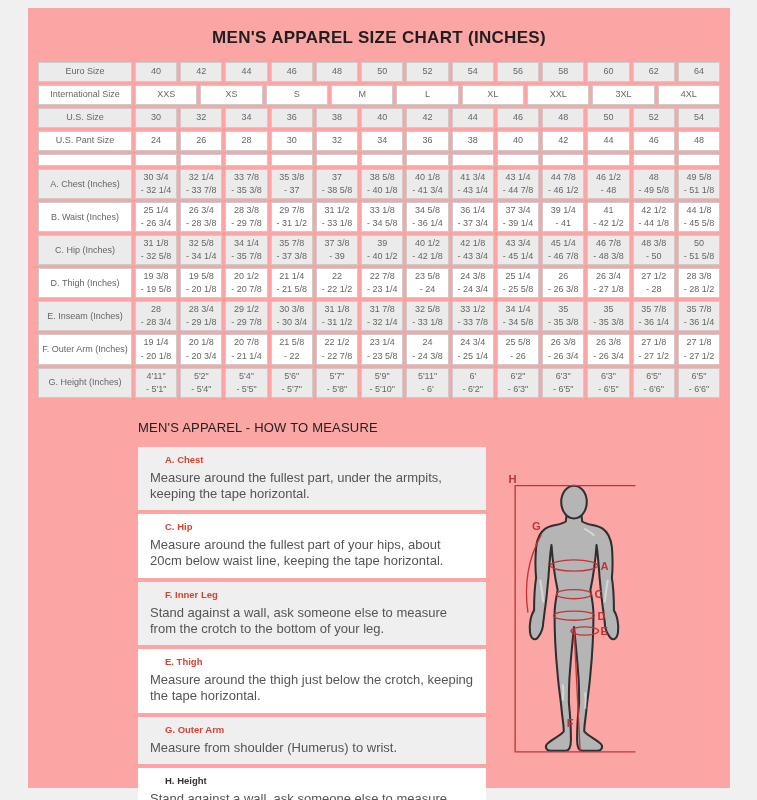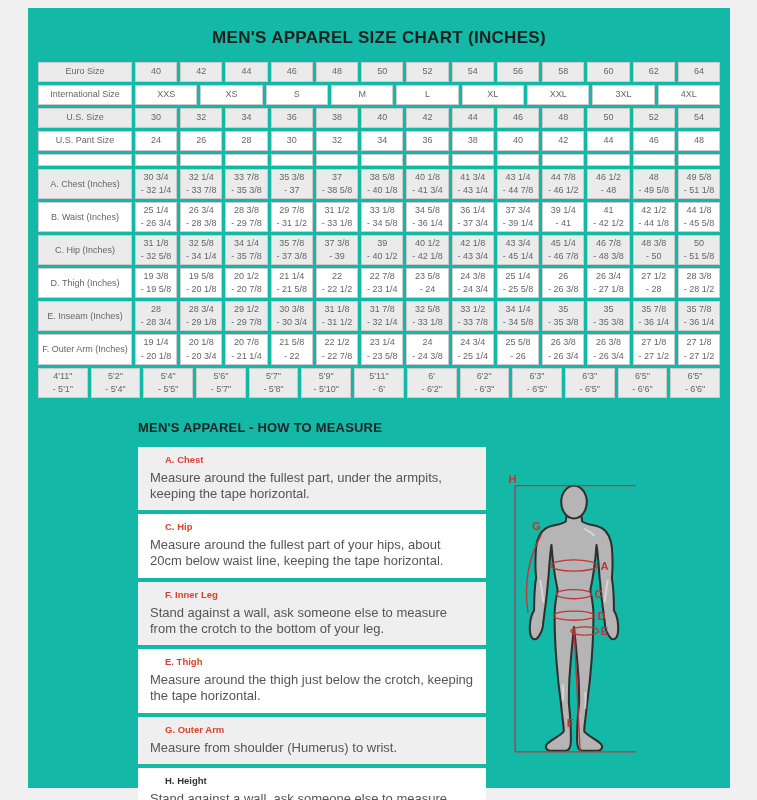--- a/index.html
+++ b/index.html
@@ -13,21 +13,21 @@
   *{box-sizing:border-box;}
   html,body{margin:0;padding:0;}
   body{
     width:757px;height:800px;overflow:hidden;
     background:#f0f0f0;
     font-family:"Liberation Sans",sans-serif;
   }
   .page{
     width:702px;height:780px;
     margin:8px 27px 12px 28px;
-    background:#14b8a6;
+    background:#fca5a5;
     padding-top:16px;
   }
   .chart-title{
     text-align:center;
     font-size:17px;font-weight:bold;color:#1f1f1f;
     letter-spacing:.3px;
     margin:4px 0 14px 0;
   }
   
   .sizetable{
@@ -48,21 +48,21 @@
     padding:1px 0;
   }
   .hcell{flex:0 0 94px;}
   .trow:nth-child(n+6) .cell{min-height:29px;}
   .input-row .cell{min-height:12px;padding:0;background:#fff !important;}
   .trow:nth-child(-n+4):nth-child(odd) .cell{background:var(--cell-shade);}
   .trow:nth-child(n+6):nth-child(even) .cell{background:var(--cell-shade);}
   
   .measure-section{margin:22px 40px 0 110px;}
   .measure-heading{
-    font-size:13px;font-weight:bold;color:#222;
+    font-size:13px;font-weight:normal;color:#222;
     letter-spacing:.2px;margin:0 0 12px 0;
   }
   .measure-flex{display:flex;align-items:flex-start;}
   .measure-list{flex:0 0 348px;display:flex;flex-direction:column;gap:4px;}
   .mitem{padding:7px 12px 8px 12px;background:#fff;}
   .measure-list .mitem:nth-child(odd){background:#efefef;}
   .mtitle{font-size:9.5px;font-weight:bold;margin:0 0 5px 15px;}
   .mtitle.red{color:var(--accent);}
   .mtitle.dark{color:#333;}
   .mdesc{font-size:13px;color:#555;line-height:1.25;}
@@ -322,20 +322,21 @@
         <div class="cell">26 3/8
 - 26 3/4</div>
         <div class="cell">26 3/8
 - 26 3/4</div>
         <div class="cell">27 1/8
 - 27 1/2</div>
         <div class="cell">27 1/8
 - 27 1/2</div>
       </div>
       <div class="trow">
+        <div class="cell hcell">G. Height (Inches)</div>
         <div class="cell">4'11"
 - 5'1"</div>
         <div class="cell">5'2"
 - 5'4"</div>
         <div class="cell">5'4"
 - 5'5"</div>
         <div class="cell">5'6"
 - 5'7"</div>
         <div class="cell">5'7"
 - 5'8"</div>

